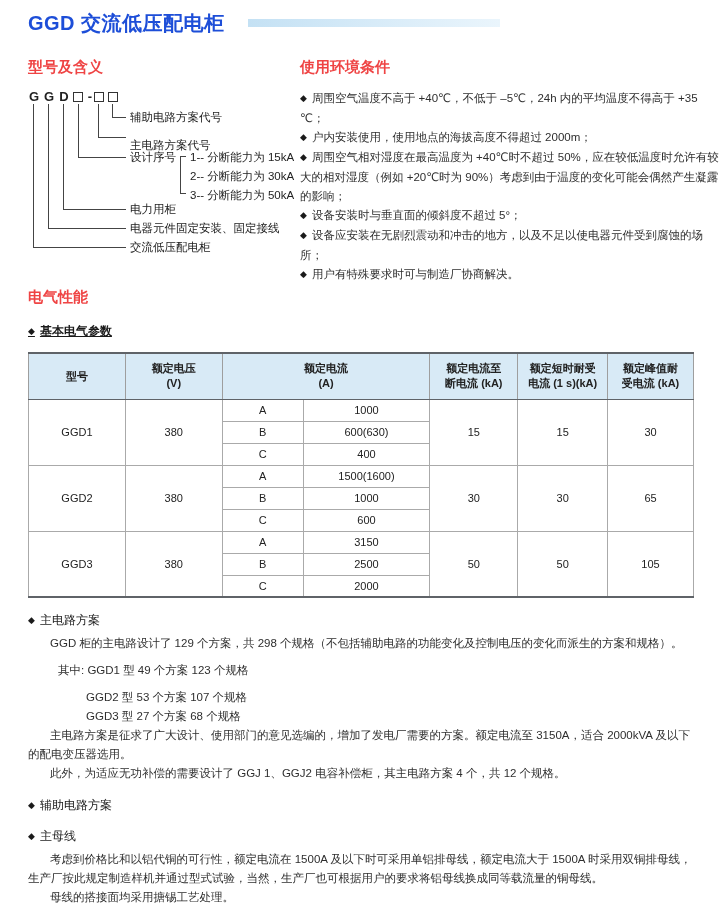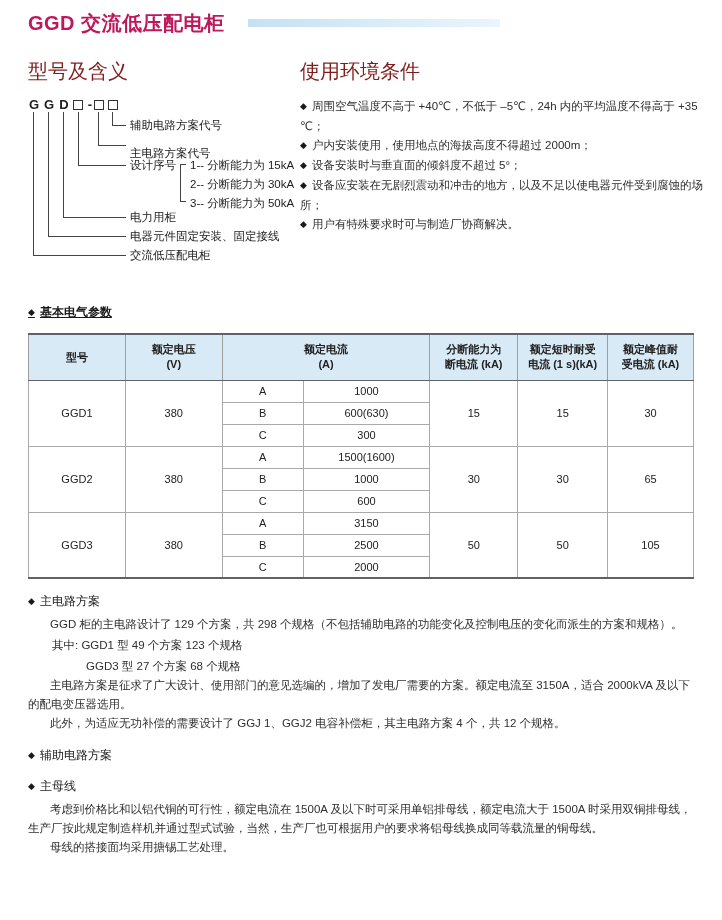--- a/index.html
+++ b/index.html
@@ -6,29 +6,29 @@
   html,body { margin:0; padding:0; }
   body {
     width:722px; height:920px; background:#ffffff; position:relative;
     font-family:"Liberation Sans","DejaVu Sans",sans-serif; color:#2e2e2e;
     overflow:hidden;
   }
 
   
   .page-title{
     position:absolute; top:10px; left:28px;
-    font-size:20px; font-weight:bold; color:#be185d; letter-spacing:.5px; margin:0;
+    font-size:20px; font-weight:bold; color:#1d4ed8; letter-spacing:.5px; margin:0;
   }
   .title-bar{
     position:absolute; top:19px; left:248px; width:252px; height:8px;
     background:linear-gradient(to right,#c4e1f4,#eaf5fc);
   }
 
   
-  .col-heading{ font-size:20px; color:#7f1d1d; font-weight:normal; margin:0 0 12px 0; }
+  .col-heading{ font-size:15px; color:#ef4444; font-weight:bold; margin:0 0 12px 0; }
   #model-col{ position:absolute; top:58px; left:28px;  width:268px; }
   #env-col  { position:absolute; top:58px; left:300px; width:420px; }
 
   .env-item{ font-size:11.5px; line-height:19px; margin:0; color:#2e2e2e; }
   .diamond{ font-size:9px; margin-right:5px; position:relative; top:-1px; color:#1a1a1a; }
 
   
   #diagram{ position:relative; height:178px; margin-top:10px; font-size:11.5px; color:#222; }
   .code-char{ position:absolute; top:0; width:12px; text-align:center; font-size:13px; font-weight:bold; }
   .code-box{ position:absolute; top:3px; width:10px; height:10px; border:1.5px solid #333; background:#fff; }
@@ -53,21 +53,21 @@
     border:1px solid #9e9e9e; border-bottom:1.5px solid #5f6368;
     height:46px; line-height:15px; padding:4px 2px; text-align:center; font-size:11px;
   }
   .param-table td{
     border:1px solid #aaaaaa; text-align:center; height:22px; padding:0 2px;
   }
   .param-table tr.group-start td{ border-top:1.5px solid #6b6b6b; }
 
   .section{ margin-top:14px; }
   .para{ font-size:11.5px; line-height:19px; margin:0; text-indent:22px; color:#2e2e2e; }
-  .among{ font-size:11.5px; line-height:19px; margin:2px; text-indent:22px; }
+  .among{ font-size:11.5px; line-height:19px; margin:8px; text-indent:22px; }
   .sub-line{ font-size:11.5px; line-height:19px; margin:0 0 0 58px; }
 </style>
 </head>
 <body>
 
 <h1 class="page-title">GGD 交流低压配电柜</h1>
 <div class="title-bar"></div>
 
 <div id="model-col">
   <h2 class="col-heading">型号及含义</h2>
@@ -116,31 +116,35 @@
 
 <div id="env-col">
   <h2 class="col-heading">使用环境条件</h2>
   <p class="env-item">
     <span class="diamond">◆</span><span>周围空气温度不高于 +40℃，不低于 –5℃，24h 内的平均温度不得高于 +35 ℃；</span>
   </p>
   <p class="env-item">
     <span class="diamond">◆</span><span>户内安装使用，使用地点的海拔高度不得超过 2000m；</span>
   </p>
   <p class="env-item">
+    <span class="diamond">◆</span><span>周围空气相对湿度在最高温度为 +40℃时不超过 50%，应在较低温度时允许有较大的相对湿度（例如 +20℃时为 90%）考虑到由于温度的变化可能会偶然产生凝露的影响；</span>
+  </p>
+  <p class="env-item">
     <span class="diamond">◆</span><span>设备安装时与垂直面的倾斜度不超过 5°；</span>
   </p>
   <p class="env-item">
     <span class="diamond">◆</span><span>设备应安装在无剧烈震动和冲击的地方，以及不足以使电器元件受到腐蚀的场所；</span>
   </p>
   <p class="env-item">
     <span class="diamond">◆</span><span>用户有特殊要求时可与制造厂协商解决。</span>
   </p>
 </div>
 
 <div id="electrical">
+  <h2 class="col-heading" style="margin-bottom:0">电气性能</h2>
   <div class="params-label">
     <span class="diamond">◆</span><span>基本电气参数</span>
   </div>
 
   <table class="param-table">
     <colgroup>
       <col style="width:97px">
         <col style="width:97px">
         <col style="width:81px">
         <col style="width:127px">
@@ -148,21 +152,21 @@
         <col style="width:90px">
         <col style="width:86px">
     </colgroup>
     <thead>
       <tr>
         <th>型号</th>
         <th>额定电压
 (V)</th>
         <th colspan="2">额定电流
 (A)</th>
-        <th>分断能力为
+        <th>额定电流至
 断电流 (kA)</th>
         <th>额定短时耐受
 电流 (1 s)(kA)</th>
         <th>额定峰值耐
 受电流 (kA)</th>
       </tr>
     </thead>
     <tbody>
 
       <tr>
@@ -173,21 +177,21 @@
         <td rowspan="3">15</td>
         <td rowspan="3">15</td>
         <td rowspan="3">30</td>
       </tr>
       <tr>
         <td>B</td>
         <td>600(630)</td>
       </tr>
       <tr>
         <td>C</td>
-        <td>300</td>
+        <td>400</td>
       </tr>
 
       <tr class="group-start">
         <td rowspan="3">GGD2</td>
         <td rowspan="3">380</td>
         <td>A</td>
         <td>1500(1600)</td>
         <td rowspan="3">30</td>
         <td rowspan="3">30</td>
         <td rowspan="3">65</td>
@@ -220,20 +224,21 @@
       </tr>
     </tbody>
   </table>
 
   <div class="section">
     <div class="section-heading">
       <span class="diamond">◆</span><span>主电路方案</span>
     </div>
     <p class="para">GGD 柜的主电路设计了 129 个方案，共 298 个规格（不包括辅助电路的功能变化及控制电压的变化而派生的方案和规格）。</p>
     <p class="among">其中: GGD1 型 49 个方案 123 个规格</p>
+    <p class="sub-line">GGD2 型 53 个方案 107 个规格</p>
     <p class="sub-line">GGD3 型 27 个方案 68 个规格</p>
     <p class="para">主电路方案是征求了广大设计、使用部门的意见选编的，增加了发电厂需要的方案。额定电流至 3150A，适合 2000kVA 及以下的配电变压器选用。</p>
     <p class="para">此外，为适应无功补偿的需要设计了 GGJ 1、GGJ2 电容补偿柜，其主电路方案 4 个，共 12 个规格。</p>
   </div>
 
   <div class="section">
     <div class="section-heading">
       <span class="diamond">◆</span><span>辅助电路方案</span>
     </div>
   </div>

